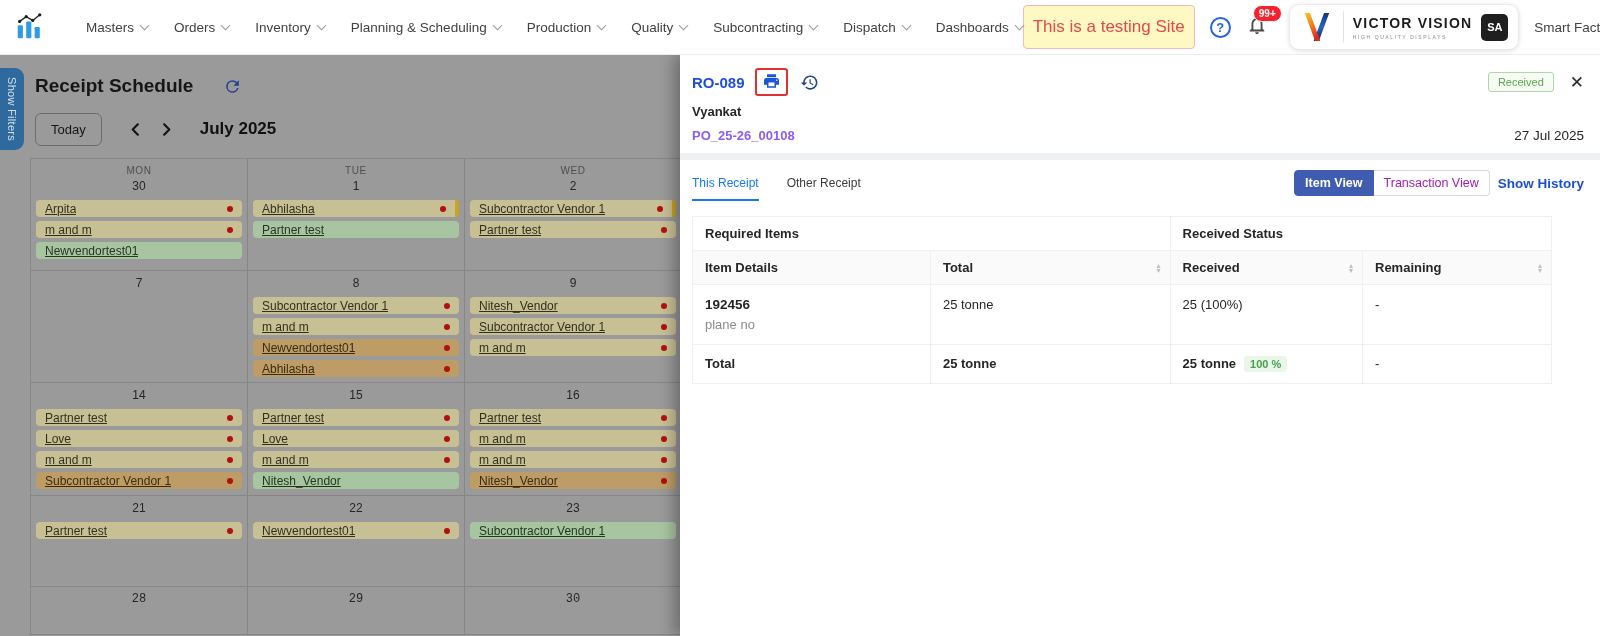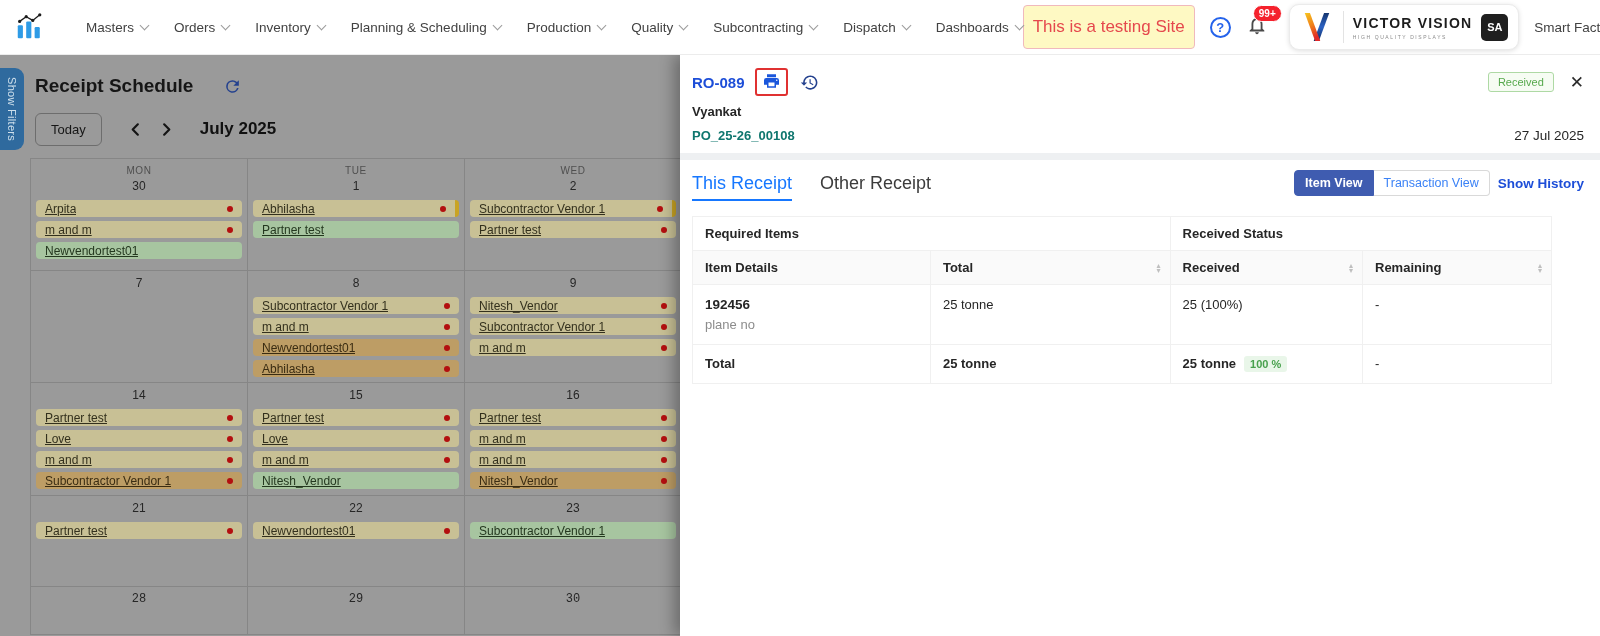--- a/index.html
+++ b/index.html
@@ -72,33 +72,33 @@
   .dh-row1 { display:flex; align-items:center; }
   .ro-number { color:#1d4ed8; font-size:15px; font-weight:bold; }
   .print-box { border:2px solid #e03131; border-radius:3px; padding:2px 5px 0 5px; margin-left:10px; cursor:pointer; }
   .history-btn { margin-left:12px; cursor:pointer; display:flex; align-items:center; }
   .dh-right { margin-left:auto; display:flex; align-items:center; gap:16px; }
   .received-badge { color:#56a94c; border:1px solid #aed9a4; background:#f6fcf3; font-size:11px;
                     padding:3px 9px; border-radius:3px; }
   .close-x { font-size:17px; color:#2b2b2b; cursor:pointer; font-weight:bold; }
   .vendor-name { margin-top:8px; font-size:13px; font-weight:bold; color:#262626; }
   .dh-row3 { display:flex; align-items:flex-end; justify-content:space-between; margin-top:9px; }
-  .po-number { color:#0f766e; font-size:13px; font-weight:600; cursor:pointer; }
+  .po-number { color:#8b5cf6; font-size:13px; font-weight:600; cursor:pointer; }
   .receipt-date { font-size:13.5px; color:#262626; }
   .section-gap { height:7px; background:#eef0f2; }
 
   .tabs-row { display:flex; align-items:center; height:46px; padding:0 16px 0 12px; }
-  .tab { font-size:18px; cursor:pointer; position:relative; height:36px; display:flex; align-items:center; }
+  .tab { font-size:12px; cursor:pointer; position:relative; height:36px; display:flex; align-items:center; }
   .tab.active { color:#1677ff; }
   .tab.active::after { content:""; position:absolute; bottom:0; left:0; right:0; height:2.5px; background:#1677ff; }
   .tab.inactive { color:#3c3c3c; margin-left:28px; }
   .tabs-right { margin-left:auto; display:flex; align-items:center; gap:8px; }
   .vt-btn { font-size:12.5px; padding:5px 10px; cursor:pointer; font-family:inherit; }
   .vt-active { background:#3f5cb0; color:#fff; font-weight:bold; border:1px solid #3f5cb0; border-radius:4px 0 0 4px; }
-  .vt-inactive { background:#fff; color:#3b82f6; border:1px solid #d9d9d9; border-left:none; border-radius:0 4px 4px 0; }
+  .vt-inactive { background:#fff; color:#a21caf; border:1px solid #d9d9d9; border-left:none; border-radius:0 4px 4px 0; }
   .show-history { color:#1d4ed8; font-weight:bold; font-size:13.5px; cursor:pointer; }
 
   .drawer-content { padding:10px 48px 0 12px; }
   table.receipt-table { width:100%; border-collapse:collapse; font-size:13px; }
   .receipt-table th, .receipt-table td { border:1px solid #f0f0f0; text-align:left; }
   .receipt-table th { font-weight:600; color:#262626; padding:9px 12px; }
   .group-row th { background:#fff; }
   .col-row th { background:#fafafa; position:relative; }
   .sorter { position:absolute; right:9px; top:50%; transform:translateY(-50%); display:flex;
             flex-direction:column; color:#bfbfbf; font-size:8px; line-height:5.5px; cursor:pointer; }

